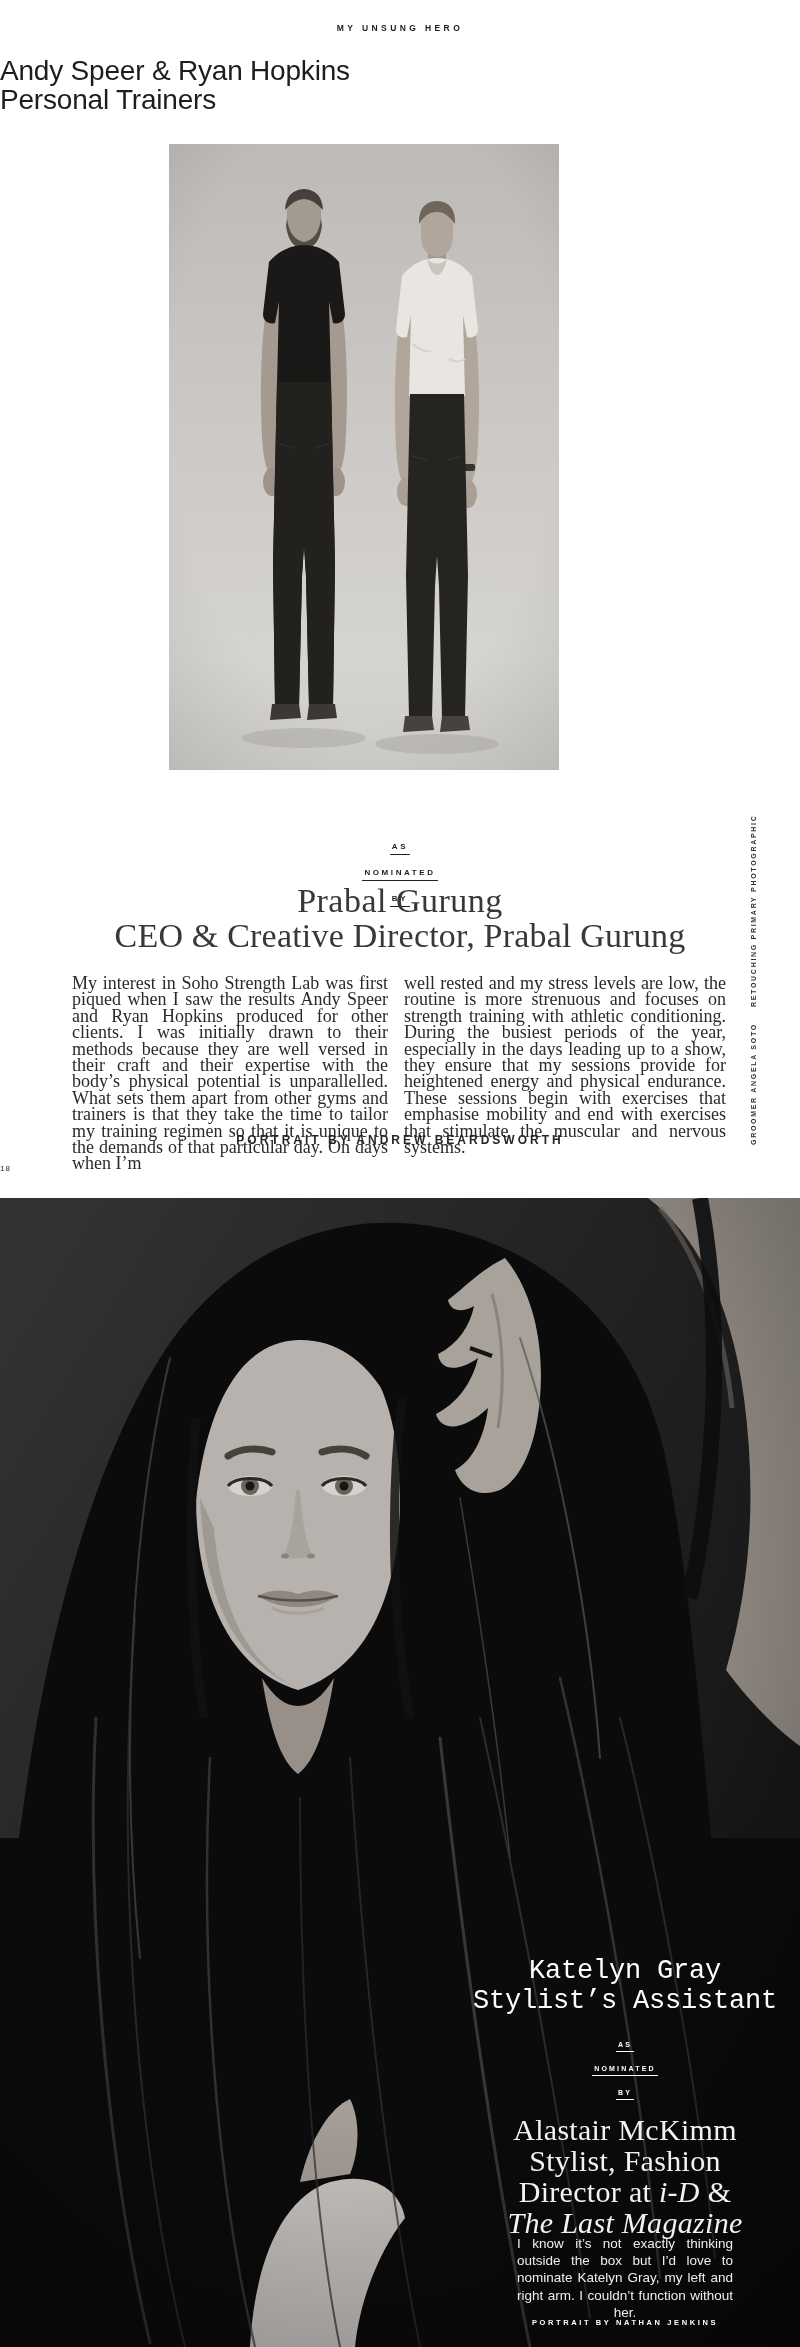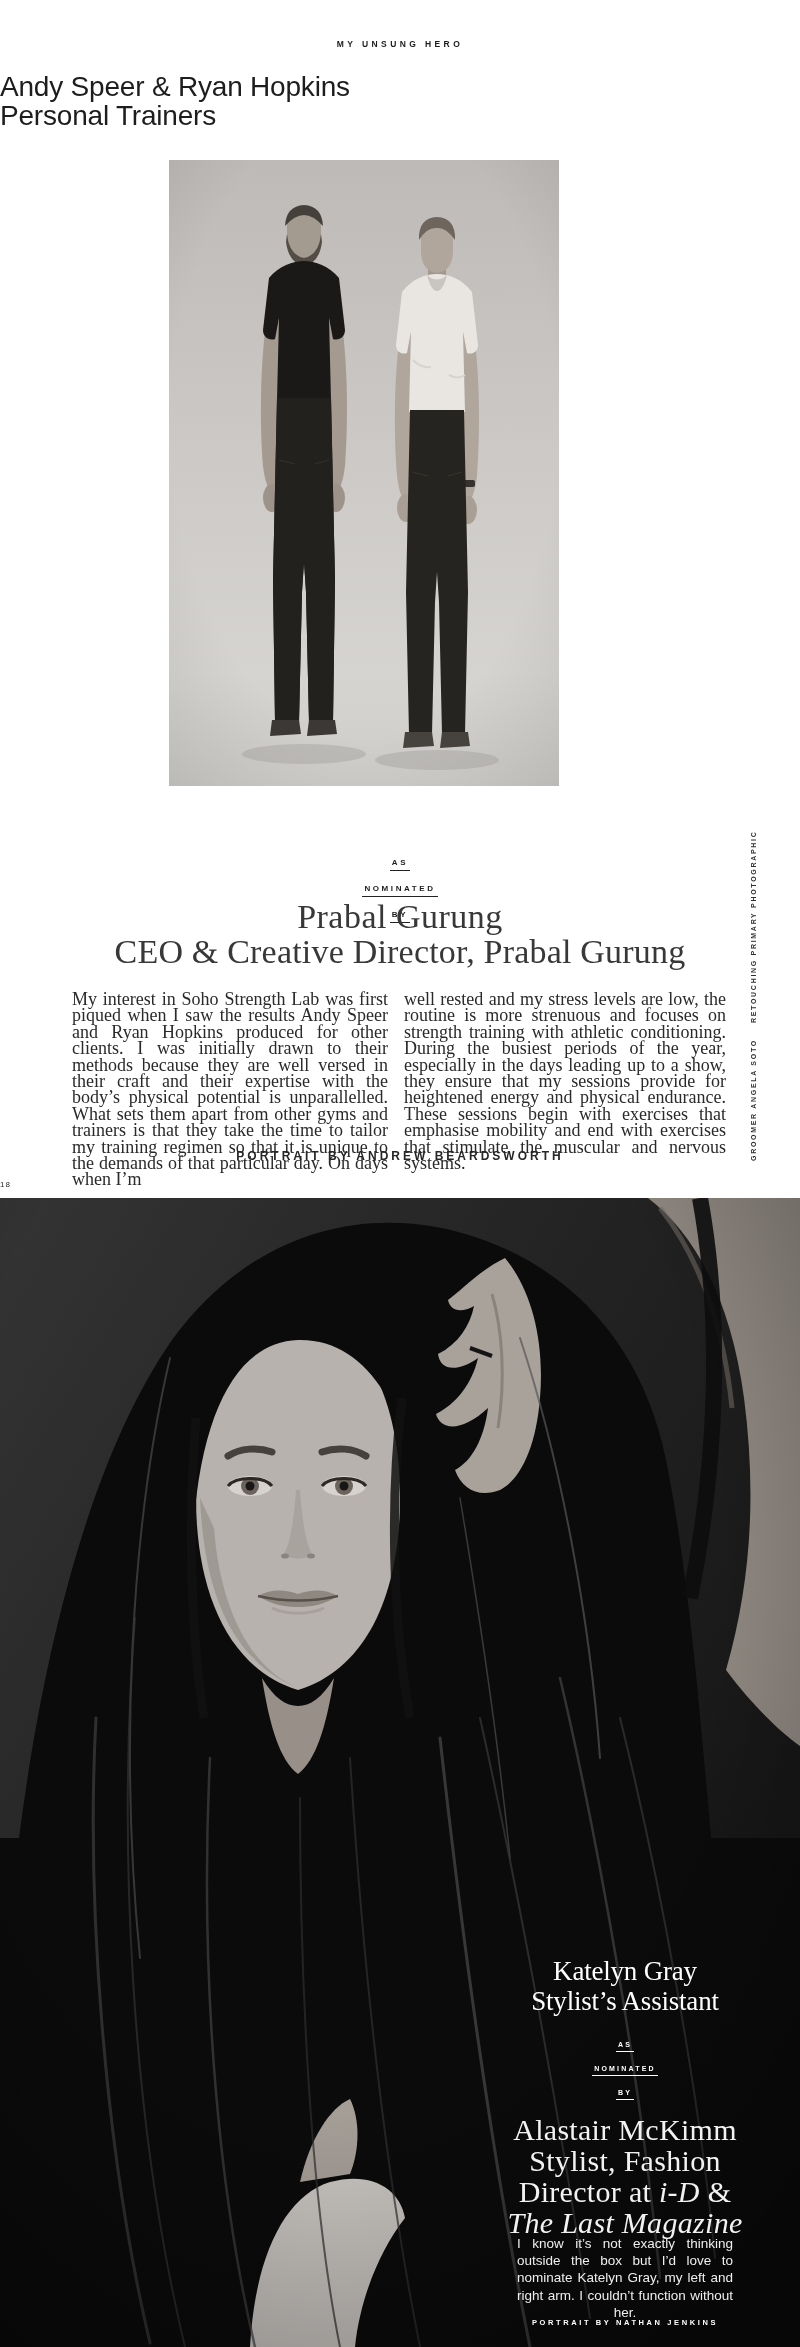--- a/index.html
+++ b/index.html
@@ -1,20 +1,20 @@
 <!DOCTYPE html>
 <html><head>
 <meta charset="utf-8">
 <style>
   html,body{margin:0;padding:0;background:#ffffff;}
   #screen{position:relative;width:800px;height:2347px;background:#ffffff;overflow:hidden;
           font-family:"Liberation Sans",sans-serif;}
   .abs{position:absolute;}
   
-  #page1{top:16px;left:0;width:800px;height:1198px;background:#ffffff;}
+  #page1{top:0;left:0;width:800px;height:1198px;background:#ffffff;}
   .kicker{top:23px;left:0;width:800px;text-align:center;font-size:8.5px;font-weight:bold;
           letter-spacing:3.4px;color:#1c1c1c;}
   .title{top:56px;left:0;width:800px;text-align:left;font-size:28px;line-height:29px;
          letter-spacing:-0.2px;color:#1d1d1d;font-family:"Liberation Sans",sans-serif;}
   .photo1{left:169px;top:144px;width:390px;height:626px;}
   .nomblock{left:0;width:800px;text-align:center;color:#1e1e1e;}
   .nomblock .nl{display:inline-block;font-size:8px;line-height:8px;font-weight:bold;
                 letter-spacing:2.6px;padding:0 2px 3px 2px;border-bottom:1px solid #222;
                 margin-bottom:6px;}
   #nom1{top:835px;}
@@ -32,21 +32,21 @@
            color:#2b2b2b;}
   .vtext{left:750px;width:12px;writing-mode:vertical-rl;transform:rotate(180deg);
          white-space:nowrap;font-size:7px;font-weight:bold;letter-spacing:1.7px;color:#2f2f2f;}
   #side-retouching{top:815px;height:192px;}
   #side-groomer{top:1027px;height:118px;}
   
   #page2{top:1198px;left:0;width:800px;height:1149px;background:#1a1a1a;}
   #page2 svg{position:absolute;top:0;left:0;}
   .p2block{left:455px;width:340px;text-align:center;color:#ffffff;}
   .p2-name{top:758px;font-size:27px;line-height:30px;letter-spacing:-0.2px;
-           font-family:Liberation Serif, serif;}
+           font-family:Liberation Mono, monospace;}
   #nom2{top:835px;left:455px;width:340px;text-align:center;color:#fff;}
   #nom2 .nl{display:inline-block;font-size:7px;line-height:7px;font-weight:bold;
             letter-spacing:2.2px;padding:0 2px 3px 2px;border-bottom:1px solid #fff;
             margin-bottom:5px;color:#fff;}
   .p2-nominee{top:916px;font-family:"Liberation Serif",serif;font-size:30px;line-height:31px;
               letter-spacing:0.3px;color:#f2f2f2;}
   .ital{font-style:italic;}
   .p2-quote{top:1037px;left:517px;width:216px;font-family:Liberation Sans, sans-serif;
             font-size:13.5px;line-height:17.2px;color:#eeeeee;text-align:justify;
             text-align-last:center;}

